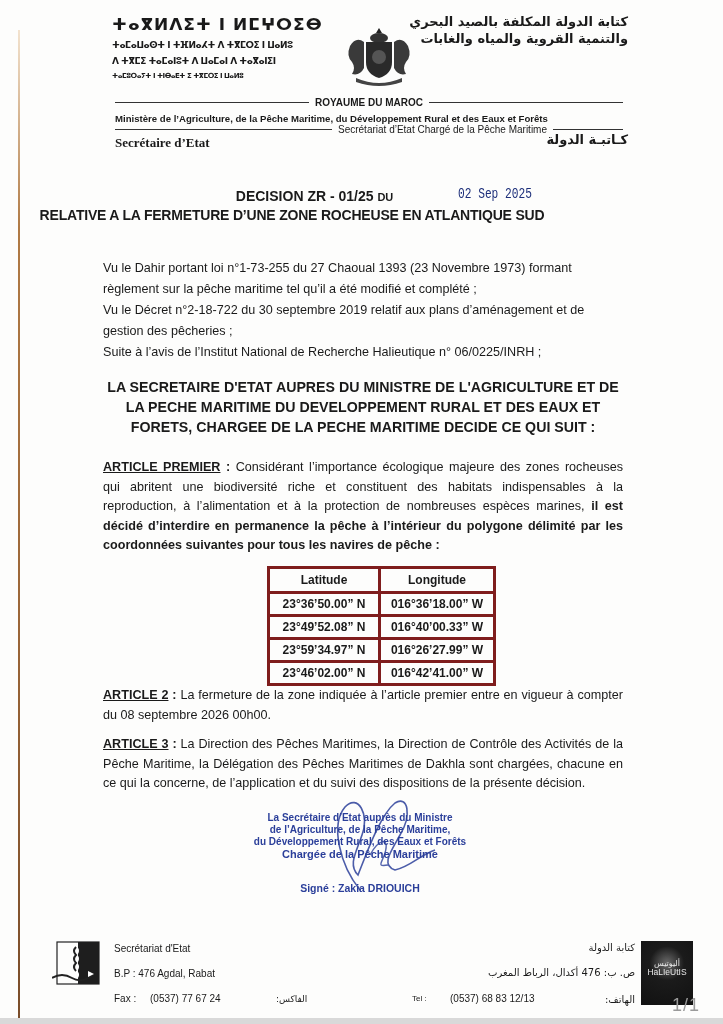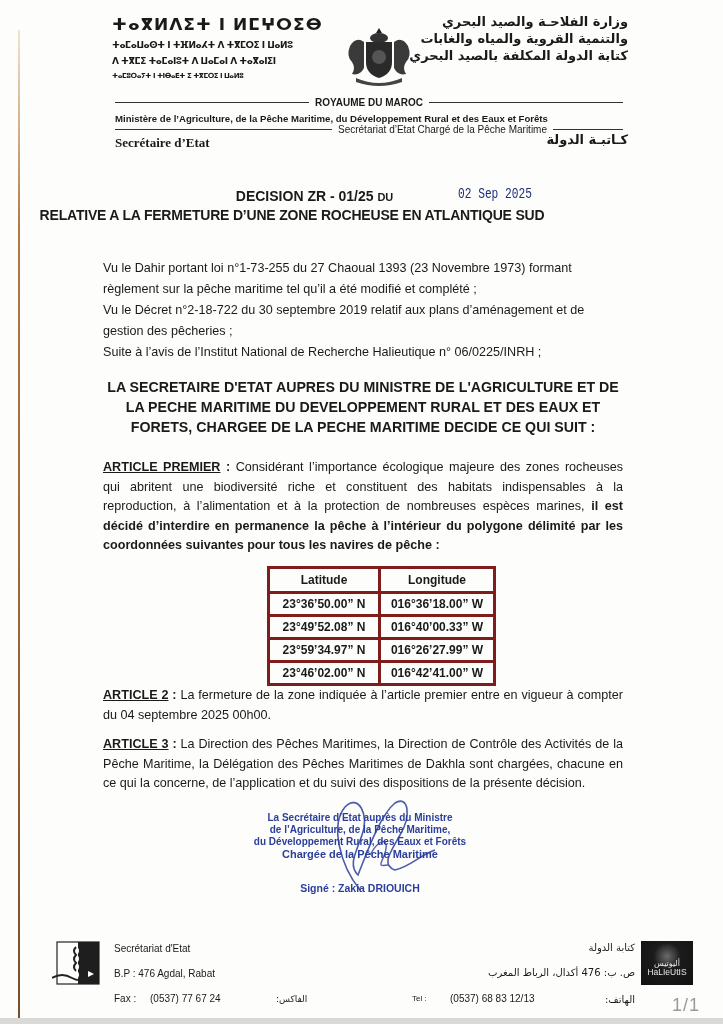--- a/index.html
+++ b/index.html
@@ -53,21 +53,21 @@
   .sig-block { position:absolute; left:250px; top:812px; width:220px; text-align:center; color:#2b3f9a; font-size:10px; font-weight:bold; line-height:12px; }
   .sig-block .l4 { font-size:11px; }
   .signe { position:absolute; left:250px; top:882px; width:220px; text-align:center; color:#2b3f9a; font-size:10.5px; font-weight:bold; }
   .signature { position:absolute; left:300px; top:795px; width:150px; height:110px; }
 
   
   .foot-logo-l { position:absolute; left:52px; top:941px; width:48px; height:46px; }
   .foot-l { position:absolute; left:114px; font-size:10px; }
   .foot-ar { position:absolute; font-family:"DejaVu Sans", sans-serif; font-size:9px; direction:rtl; }
   .foot-r { position:absolute; font-size:10px; }
-  .haleutis { position:absolute; left:641px; top:941px; width:52px; height:44px; background:radial-gradient(circle at 50% 35%, #6b6b6b 0, #1b1b1b 35%, #111 100%); color:#e8e8e8; text-align:center; font-size:8.5px; line-height:9px; }
+  .haleutis { position:absolute; left:641px; top:941px; width:52px; height:64px; background:radial-gradient(circle at 50% 35%, #6b6b6b 0, #1b1b1b 35%, #111 100%); color:#e8e8e8; text-align:center; font-size:8.5px; line-height:9px; }
   .haleutis .ar { font-family:"DejaVu Sans", sans-serif; font-size:8px; margin-top:18px; }
   .page-num { position:absolute; left:672px; top:995px; font-size:18px; color:#9a9a9a; letter-spacing:1px; }
 </style>
 </head>
 <body>
 
 <div class="edge-line"></div>
 
 <div class="hdr-left">
   <div class="tfng1">ⵜⴰⴳⵍⴷⵉⵜ ⵏ ⵍⵎⵖⵔⵉⴱ</div>
@@ -80,23 +80,22 @@
   <path d="M35 2 l3 5 h-6z" fill="#222"></path>
   <ellipse cx="35" cy="12" rx="9" ry="5" fill="#333"></ellipse>
   <path d="M22 16 h26 v20 q0 12 -13 16 q-13 -4 -13 -16z" fill="#2a2a2a"></path>
   <circle cx="35" cy="31" r="7" fill="#555"></circle>
   <path d="M6 20 q6 -10 14 -4 v26 q-4 8 -12 6 q4 -6 0 -12 q-6 -6 -2 -16z" fill="#3a3a3a"></path>
   <path d="M64 20 q-6 -10 -14 -4 v26 q4 8 12 6 q-4 -6 0 -12 q6 -6 2 -16z" fill="#3a3a3a"></path>
   <path d="M12 52 q23 10 46 0 v4 q-23 8 -46 0z" fill="#444"></path>
 </svg>
 
 <div class="hdr-right">
-  <div class="ar2">وزارة الفلاحـة والصيد البحري</div>
+  <div class="ar2">كتابة الدولة المكلفة بالصيد البحري</div>
   <div class="ar2">والتنمية القروية والمياه والغابات</div>
-  <div class="ar2">كتابة الدولة المكلفة بالصيد البحري</div>
 </div>
 
 <div class="rule-row" style="top:97px;">
   <span class="ln"></span>
   <span>ROYAUME DU MAROC</span>
   <span class="ln"></span>
 </div>
 <div class="ministry">Ministère de l’Agriculture, de la Pêche Maritime, du Développement Rural et des Eaux et Forêts</div>
 <div class="rule-row" style="top:124px; font-weight:normal; font-size:10px;">
   <span class="ln"></span>
@@ -147,21 +146,21 @@
       <td>016°26’27.99” W</td>
     </tr>
     <tr>
       <td>23°46’02.00” N</td>
       <td>016°42’41.00” W</td>
     </tr>
   </tbody>
 </table>
 
 <div class="body art art2">
-  <span class="lbl">ARTICLE 2</span><span class="b"> : </span><span>La fermeture de la zone indiquée à l’article premier entre en vigueur à compter du 04 septembre 2025 00h00.</span>
+  <span class="lbl">ARTICLE 2</span><span class="b"> : </span><span>La fermeture de la zone indiquée à l’article premier entre en vigueur à compter du 08 septembre 2026 00h00.</span>
 </div>
 
 <div class="body art art3">
   <span class="lbl">ARTICLE 3</span><span class="b"> : </span><span>La Direction des Pêches Maritimes, la Direction de Contrôle des Activités de la Pêche Maritime, la Délégation des Pêches Maritimes de Dakhla sont chargées, chacune en ce qui la concerne, de l’application et du suivi des dispositions de la présente décision.</span>
 </div>
 
 <div class="sig-block">
   <div>La Secrétaire d’Etat auprès du Ministre</div>
   <div>de l’Agriculture, de la Pêche Maritime,</div>
   <div>du Développement Rural, des Eaux et Forêts</div>

